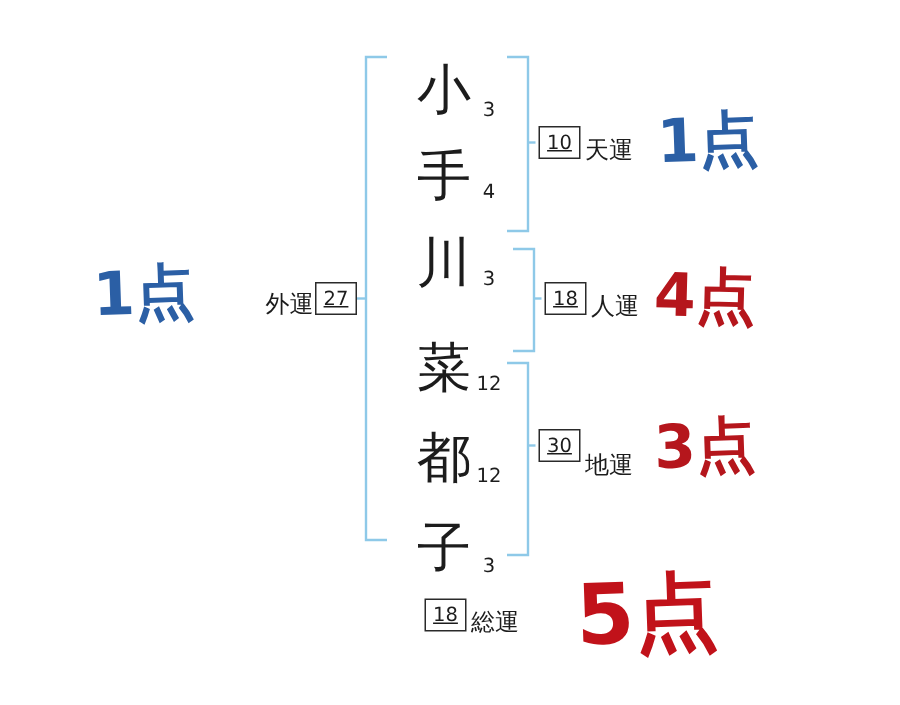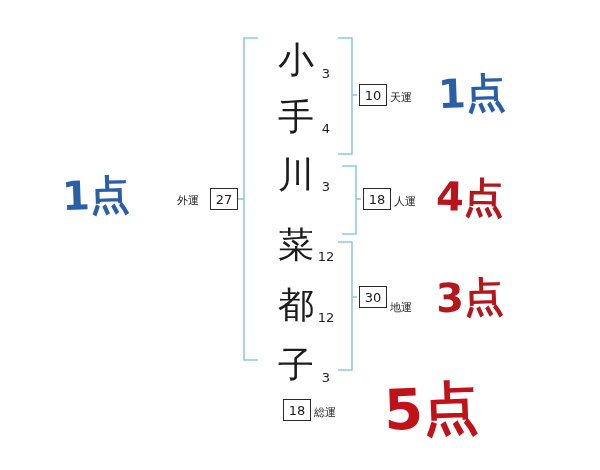--- a/index.html
+++ b/index.html
@@ -30,25 +30,25 @@
     color:#1c1c1c;
   }
   .vbox{
     position:absolute;
     min-width:22px;height:20px;
     padding:0 2px;
     border:1.5px solid #2a2a2a;
     background:#ffffff;
     font-size:13px;
     color:#1c1c1c;
-    display:flex;align-items:center;justify-content:center;
+    display:flex;align-items:center;justify-content:center;text-decoration:underline;
   }
   .runlabel{
     position:absolute;
-    font-size:11px;
+    font-size:16px;
     color:#1c1c1c;
     white-space:nowrap;
   }
   .score{
     position:absolute;
     font-weight:bold;
     font-size:40px;
     white-space:nowrap;
   }
   .score.blue{color:#2b5fa5;}

